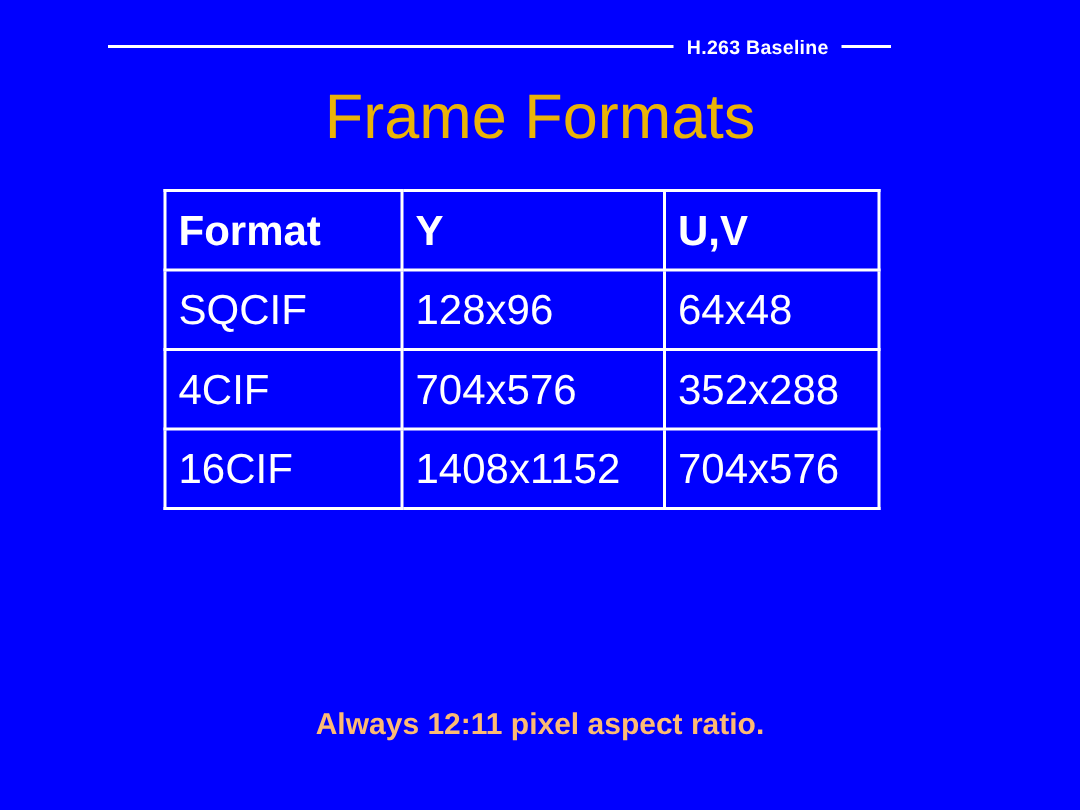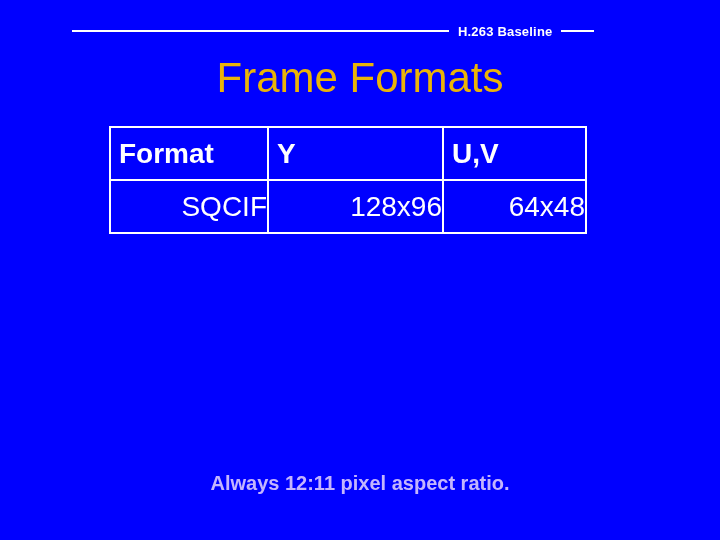--- a/index.html
+++ b/index.html
@@ -88,31 +88,30 @@
     text-align: left;
     vertical-align: middle;
     white-space: nowrap;
     overflow: hidden;
   }
   table.formats th {
     font-weight: bold;
   }
   table.formats td {
     font-weight: normal;
-    text-align: right;
   }
 
   
   .footer-note {
     position: absolute;
     left: 0;
     top: 472px;
     width: 720px;
     text-align: center;
-    color: #c4b5fd;
+    color: #fdba74;
     font-size: 20px;
     font-weight: bold;
     line-height: 1.1;
     white-space: nowrap;
   }
 </style>
 </head>
 <body>
 
 <div class="header-bar">
@@ -136,17 +135,27 @@
         <th>Y</th>
         <th>U,V</th>
       </tr>
     </thead>
     <tbody>
       <tr>
         <td>SQCIF</td>
         <td>128x96</td>
         <td>64x48</td>
       </tr>
+      <tr>
+        <td>4CIF</td>
+        <td>704x576</td>
+        <td>352x288</td>
+      </tr>
+      <tr>
+        <td>16CIF</td>
+        <td>1408x1152</td>
+        <td>704x576</td>
+      </tr>
     </tbody>
   </table>
 </div>
 
 <div class="footer-note">Always 12:11 pixel aspect ratio.</div>
 
 </body></html>

